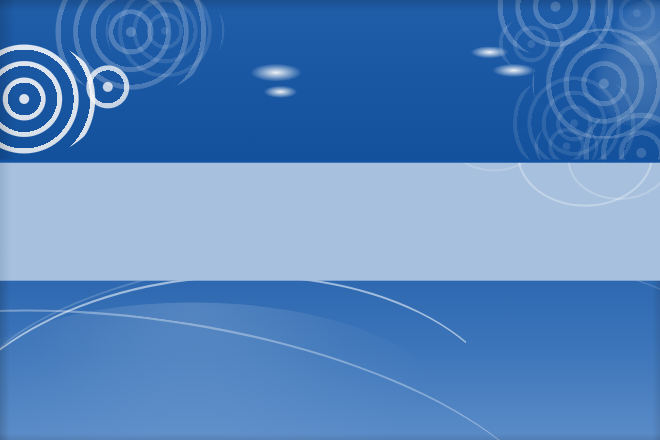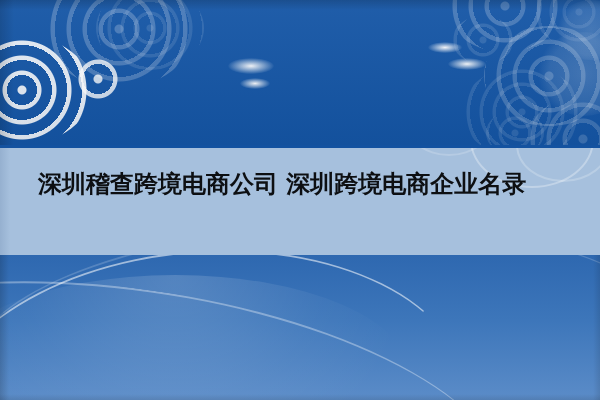--- a/index.html
+++ b/index.html
@@ -182,21 +182,20 @@
     <div class="header-shade"></div>
     <div class="header-baseline"></div>
   </div>
 
   <div class="title-band">
     <div class="band-arc" style="left:470px; top:-56px; width:120px; height:92px;"></div>
     <div class="band-arc" style="left:516px; top:-40px; width:90px; height:70px; border-color:rgba(255,255,255,0.22);"></div>
     <div class="band-arc" style="left:404px; top:-64px; width:86px; height:68px; border-color:rgba(255,255,255,0.18);"></div>
     <div class="band-edge"></div>
 
-    <p class="title-text">深圳稽查跨境电商公司 深圳跨境电商企业名录</p>
   </div>
 
   <div class="footer">
 
     <div class="swoosh swoosh-a" style="left:-70px; top:-4px; width:540px; height:330px; transform:rotate(-5deg);"></div>
 
     <div class="swoosh swoosh-b" style="left:-250px; top:34px; width:760px; height:300px; transform:rotate(8deg);"></div>
 
     <div class="swoosh swoosh-b" style="left:-30px; top:-30px; width:700px; height:250px; transform:rotate(-3deg); border-top-color:rgba(255,255,255,0.18);"></div>
 

